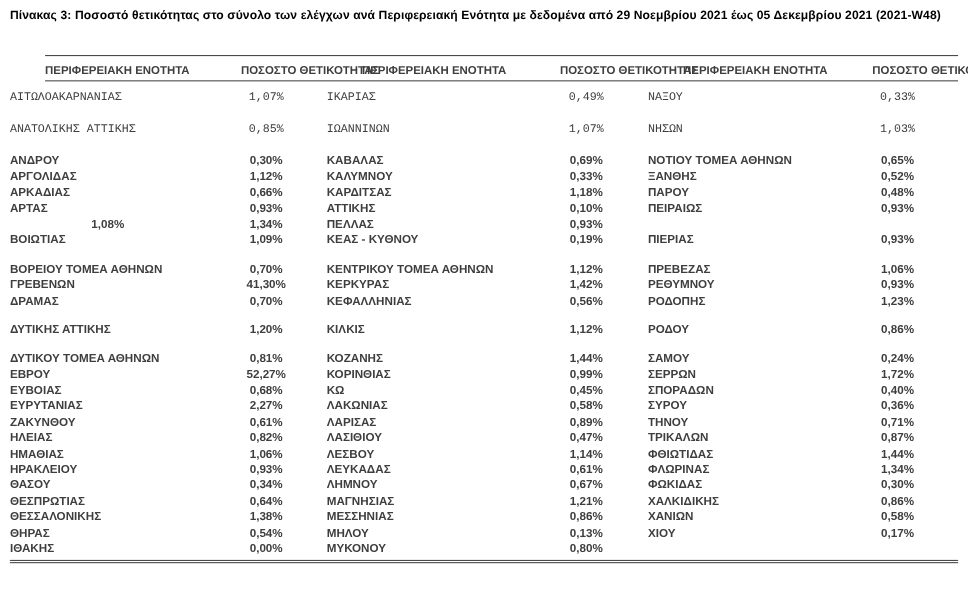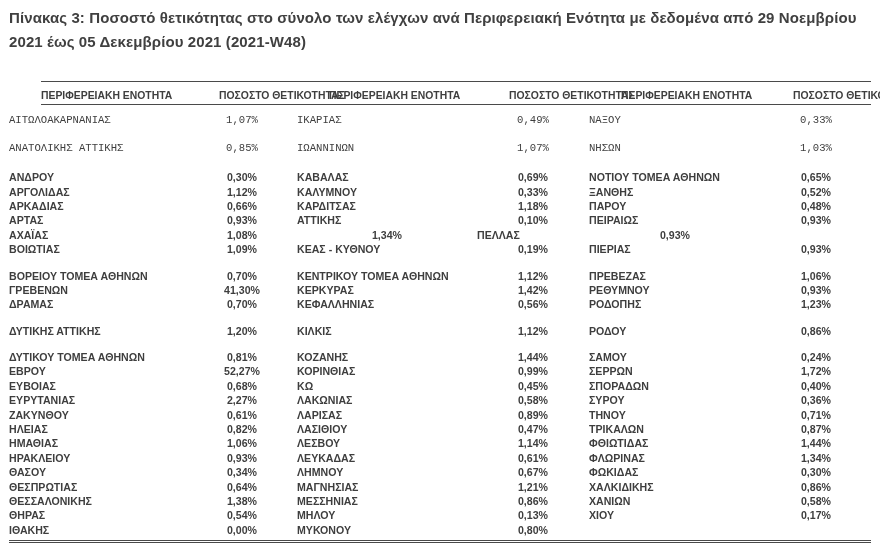--- a/index.html
+++ b/index.html
@@ -6,24 +6,24 @@
   html, body {
     width: 880px; height: 546px;
     background: #ffffff;
     font-family: "Liberation Sans", sans-serif;
     color: #3e3e3e;
     overflow: hidden;
   }
   .page { padding: 6px 9px 0 9px; }
 
   .caption {
-    font-size: 15px;
+    font-size: 11px;
     font-weight: 700;
     line-height: 1.62;
-    color: #404040;
+    color: #000000;
     letter-spacing: 0.1px;
   }
 
   .table {
     margin-top: 26px;
     font-size: 10.6px;
     border-bottom: 3px double #4a4a4a;
     padding-bottom: 2px;
   }
   .grid-row {
@@ -115,21 +115,20 @@
           </div>
           <div class="grid-row row">
             <span class="cell name">ΑΡΤΑΣ</span>
             <span class="cell val">0,93%</span>
             <span class="cell name">ΑΤΤΙΚΗΣ</span>
             <span class="cell val">0,10%</span>
             <span class="cell name">ΠΕΙΡΑΙΩΣ</span>
             <span class="cell val">0,93%</span>
           </div>
           <div class="grid-row row">
-            <span class="cell name">ΑΧΑΪΑΣ</span>
             <span class="cell val">1,08%</span>
             <span class="cell val">1,34%</span>
             <span class="cell name">ΠΕΛΛΑΣ</span>
             <span class="cell val">0,93%</span>
           </div>
           <div class="grid-row row">
             <span class="cell name">ΒΟΙΩΤΙΑΣ</span>
             <span class="cell val">1,09%</span>
             <span class="cell name">ΚΕΑΣ - ΚΥΘΝΟΥ</span>
             <span class="cell val">0,19%</span>

